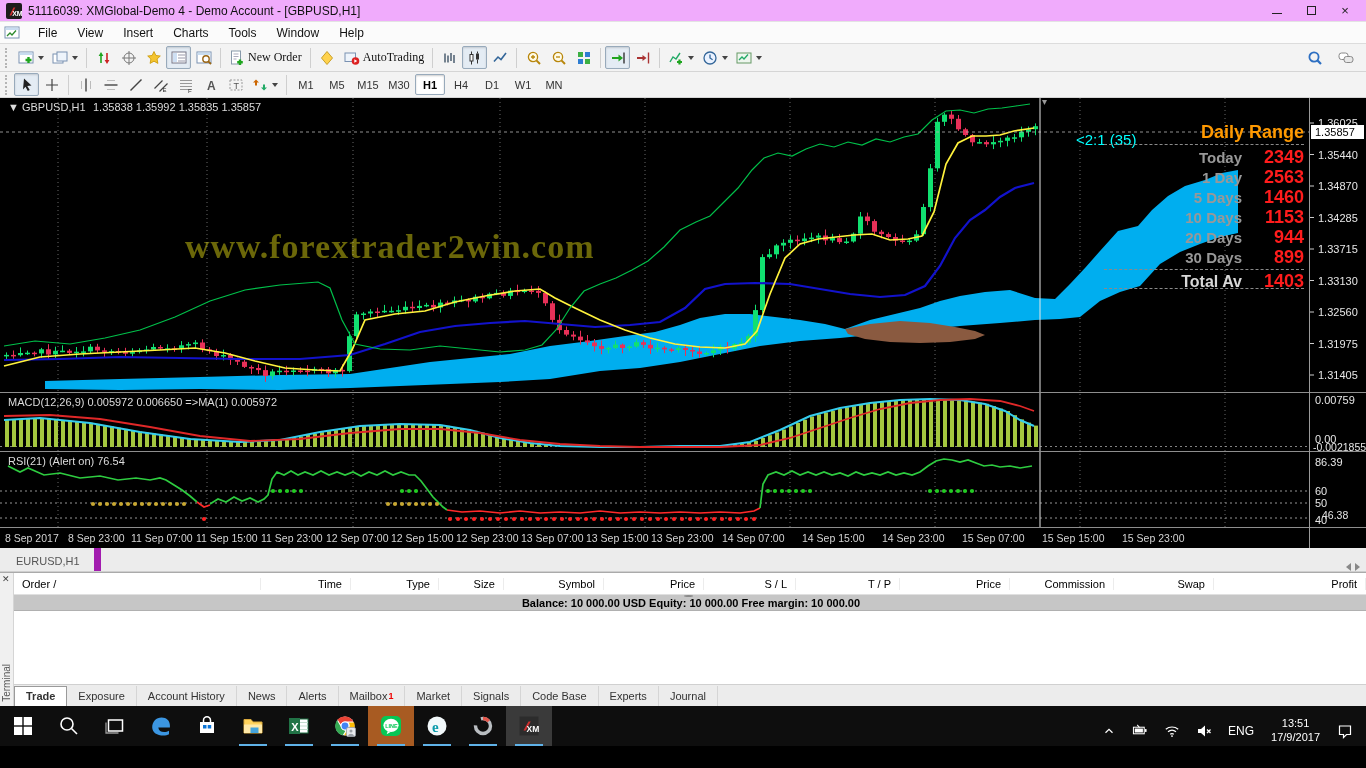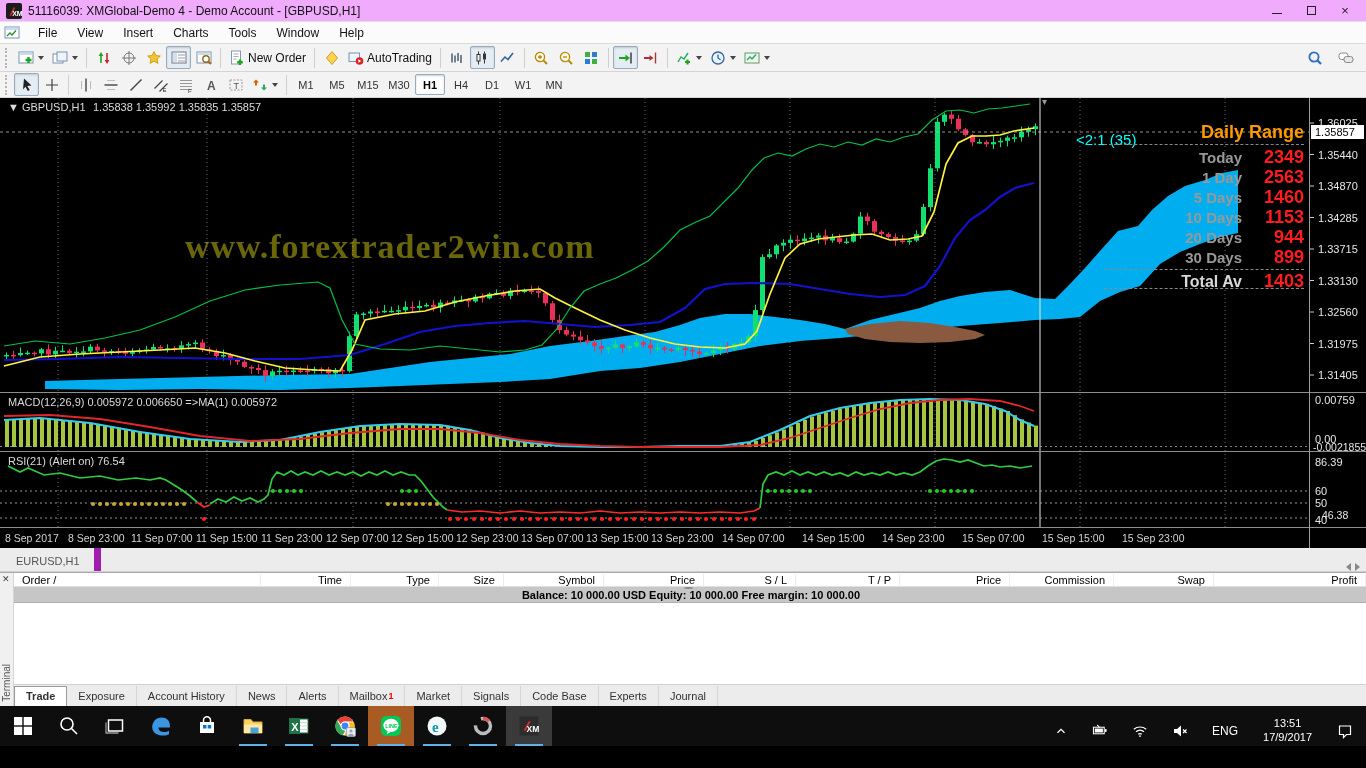--- a/index.html
+++ b/index.html
@@ -11,21 +11,21 @@
   .titlebar .ticon{width:16px;height:16px;margin:0 6px 0 2px;flex:0 0 auto;}
   .titlebar .ttext{font-size:12px;color:#111;flex:1;white-space:nowrap;overflow:hidden;}
   .winbtn{width:34px;height:20px;display:flex;align-items:center;justify-content:center;color:#222;font-size:13px;}
   .glyph-min{width:10px;border-bottom:1.5px solid #222;height:1px;margin-top:6px;}
   .glyph-max{width:9px;height:9px;border:1.2px solid #222;}
   .menubar{height:22px;background:#fbfbfb;display:flex;align-items:center;border-bottom:1px solid #dcdcdc;padding-left:4px;}
   .menubar .micon{width:16px;height:16px;margin-right:8px;}
   .menu-item{padding:3px 10px;font-size:12px;color:#111;}
   
   .toolbar{background:#f3f3f3;display:flex;align-items:center;border-bottom:1px solid #d5d5d5;padding:0 2px;}
-  .toolbar.tb1{height:28px;}
+  .toolbar.tb1{height:28px;font-family:Liberation Serif, serif;}
   .toolbar.tb2{height:26px;}
   .grip{width:6px;height:20px;margin:0 3px;border-left:2px dotted #b5b5b5;}
   .tbtn{height:23px;min-width:25px;display:flex;align-items:center;justify-content:center;
         border:1px solid transparent;border-radius:2px;padding:0 3px;gap:3px;}
   .tbtn.pressed{border-color:#98aabb;background:#e4ecf4;box-shadow:inset 0 1px 2px rgba(0,0,0,.15);}
   .tbtn .lbl{font-size:12px;color:#111;white-space:nowrap;}
   .tbtn .dd{width:0;height:0;border-left:3px solid transparent;border-right:3px solid transparent;border-top:4px solid #444;margin-left:1px;}
   .sep{width:1px;height:20px;background:#cfcfcf;margin:0 4px;}
   .tf-btn{height:21px;min-width:30px;display:flex;align-items:center;justify-content:center;
           font-size:11px;color:#333;border:1px solid transparent;border-radius:2px;}
@@ -46,21 +46,21 @@
   .ctab{height:20px;display:flex;align-items:center;padding:0 14px;font-size:11px;color:#555;border-right:7px solid #a21caf;}
   .ctab.active{background:#fff;border:1px solid #9a9a9a;border-bottom:none;color:#000;font-weight:bold;}
   .tab-scroll{margin-left:auto;display:flex;gap:4px;padding-right:4px;align-items:center;}
   .tri-l{width:0;height:0;border-top:4px solid transparent;border-bottom:4px solid transparent;border-right:5px solid #888;}
   .tri-r{width:0;height:0;border-top:4px solid transparent;border-bottom:4px solid transparent;border-left:5px solid #888;}
   
   .terminal{height:134px;background:#fff;position:relative;border-top:1px solid #aaa;display:flex;flex-direction:column;}
   .term-side{position:absolute;left:0;top:0;bottom:0;width:14px;background:#f0f0f0;border-right:1px solid #d5d5d5;z-index:3;}
   .term-close{position:absolute;top:2px;left:2px;font-size:9px;color:#444;line-height:9px;}
   .term-vlabel{position:absolute;bottom:4px;left:1px;writing-mode:vertical-rl;transform:rotate(180deg);font-size:10px;color:#555;}
-  .term-header{display:flex;height:14px;align-items:center;background:#fff;border-bottom:1px solid #e0e0e0;padding-left:14px;}
+  .term-header{display:flex;height:22px;align-items:center;background:#fff;border-bottom:1px solid #e0e0e0;padding-left:14px;}
   .tcol{font-size:11px;color:#000;padding:0 8px;text-align:right;border-right:1px solid #ececec;white-space:nowrap;}
   .tcol.first{text-align:left;}
   .balance-row{display:flex;height:16px;align-items:center;background:#c6c6c6;font-weight:bold;padding-left:16px;border-bottom:1px solid #b0b0b0;flex-direction:column;}
   .bal-icon{width:9px;height:9px;border:1.5px solid #8a8a8a;border-radius:50%;margin-right:6px;background:#e8e8e8;}
   .bal-profit{margin-left:auto;padding-right:14px;}
   .term-fill{flex:1;background:#fff;}
   .term-tabs{height:22px;display:flex;align-items:center;background:#ececec;border-top:1px solid #d0d0d0;padding-left:14px;}
   .ttab{height:20px;display:flex;align-items:center;padding:0 11px;font-size:11px;color:#333;border-right:1px solid #d5d5d5;position:relative;}
   .ttab.active{background:#fff;border:1px solid #9a9a9a;border-bottom:none;font-weight:bold;}
   .ttab sub{color:#e00;font-weight:bold;font-size:9px;margin-left:1px;}
@@ -68,21 +68,21 @@
   .statusbar{height:22px;background:#f0f0f0;display:flex;align-items:center;border-top:1px solid #c9c9c9;padding:1px 2px;gap:2px;}
   .scell{height:18px;display:flex;align-items:center;padding:0 6px;box-shadow:inset 1px 1px 0 #bdbdbd, inset -1px -1px 0 #fff;font-size:11px;color:#111;}
   .scell.grow{flex:1;}
   .scell.right{gap:4px;}
   
   .taskbar{height:40px;background:#0e0e0e;display:flex;align-items:stretch;}
   .task-btn{width:46px;display:flex;align-items:center;justify-content:center;position:relative;}
   .task-btn.highlight{background:#a85b22;}
   .task-btn.active{background:#3a3a3a;}
   .task-btn .ul{position:absolute;bottom:0;left:9px;right:9px;height:2px;background:#5fb2e8;}
-  .tray{margin-left:auto;display:flex;align-items:center;gap:10px;padding-right:6px;margin-top:9px;}
+  .tray{margin-left:auto;display:flex;align-items:center;gap:2px;padding-right:6px;margin-top:9px;}
   .tray-item{height:40px;display:flex;align-items:center;justify-content:center;padding:0 7px;color:#fff;}
   .tray-text{font-size:12px;color:#fff;}
   .tray-clock{display:flex;flex-direction:column;align-items:center;justify-content:center;font-size:11px;line-height:1.25;color:#fff;padding:0 8px;}
 </style>
 </head>
 <body>
 
 <div>
 
   <div class="titlebar">

